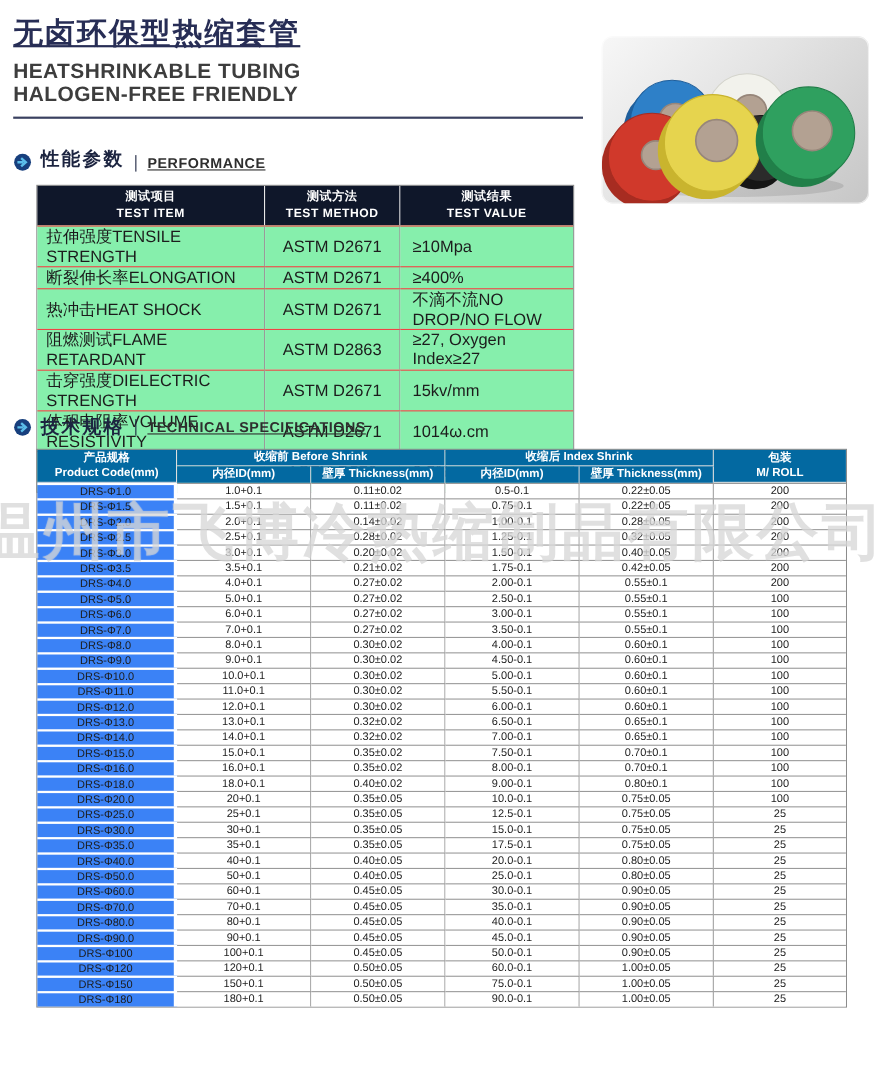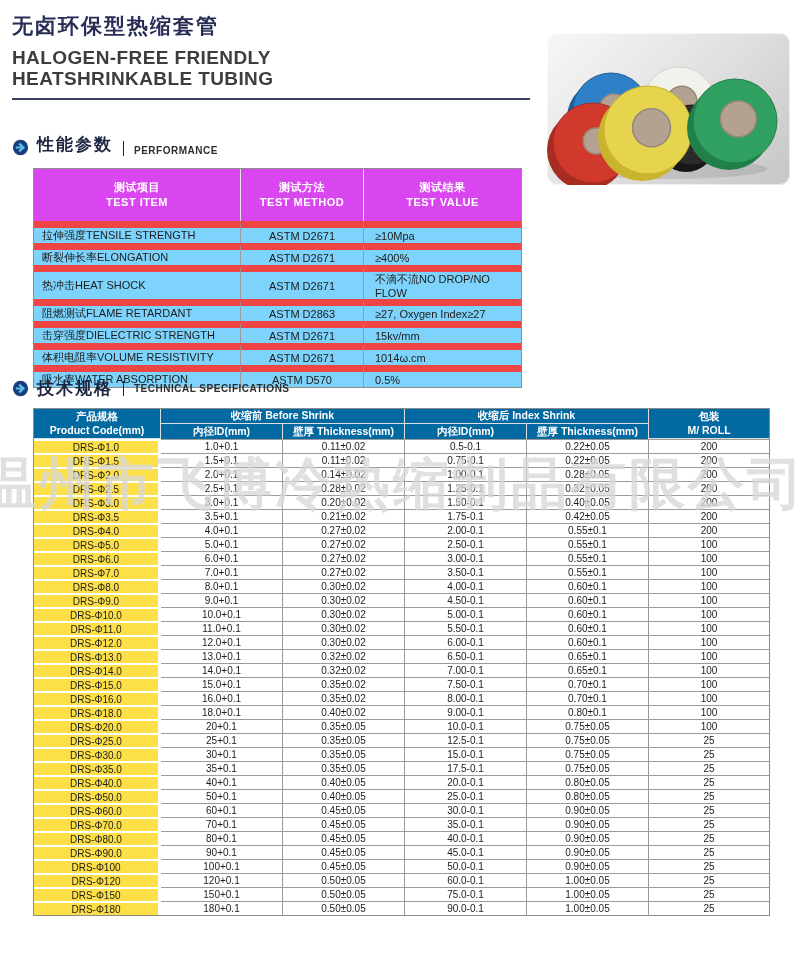--- a/index.html
+++ b/index.html
@@ -2,76 +2,76 @@
 <html><head>
 <meta charset="utf-8">
 <style>
   * { margin:0; padding:0; box-sizing:border-box; }
   html,body { background:#ffffff; }
   body { font-family:"Liberation Sans","DejaVu Sans",sans-serif; }
   .page { position:relative; width:800px; height:971px; background:#fff; overflow:hidden; }
 
   
   .hdr { position:absolute; left:12px; top:12px; width:530px; }
-  .title-cn { font-size:21px; font-weight:bold; color:#272d55; letter-spacing:2px; }
+  .title-cn { font-size:27px; font-weight:bold; color:#272d55; letter-spacing:2px;text-decoration:underline; }
   .title-en { margin-top:7px; font-size:19px; font-weight:bold; color:#3d3d3d; line-height:1.13; letter-spacing:0.4px; }
   .hdr-rule { margin-top:8px; width:518px; border-top:2px solid #3a4160; }
 
   
   .photo { position:absolute; left:547px; top:33px; width:243px; height:152px; border-radius:10px;
            background:linear-gradient(135deg,#f7f7f7 0%,#e3e3e3 45%,#c6c6c6 100%);
            box-shadow:inset 0 0 0 1px rgba(255,255,255,.6); overflow:hidden; }
   .photo svg { display:block; width:100%; height:100%; }
 
   
   .sect { position:absolute; left:12px; display:flex; align-items:center; gap:8px; }
   .sect-cn { font-size:17px; font-weight:bold; color:#1c2440; letter-spacing:2px; }
   .sect-sep { width:1px; height:15px; background:#1c2440; margin:0 2px; }
-  .sect-en { font-size:10px; font-weight:bold; color:#2e2e2e; letter-spacing:0.5px; }
+  .sect-en { font-size:13px; font-weight:bold; color:#2e2e2e; letter-spacing:0.5px;text-decoration:underline; }
 
   
   .perf { position:absolute; left:33px; top:168px; width:487px; border-collapse:separate; border-spacing:0;
           table-layout:fixed; border:1px solid #8c8c8c; }
-  .perf th { background:#d946ef; color:#fff; font-size:11px; font-weight:bold; height:52px;
+  .perf th { background:#0f172a; color:#fff; font-size:11px; font-weight:bold; height:36px;
              border-right:1px solid #e8e8e8; line-height:1.35; letter-spacing:0.5px; }
   .perf th:last-child { border-right:none;margin-top:40px; }
-  .perf td { background:#7dd3fc; font-size:11px; color:#1c1c1c; height:17px;
-             border-top:7px solid #ef4444; border-right:1px solid #9a9a9a; padding:0 0 0 8px; }
+  .perf td { background:#86efac; font-size:15px; color:#1c1c1c; height:17px;
+             border-top:1px solid #ef4444; border-right:1px solid #9a9a9a; padding:0 0 0 8px; }
   .perf td:last-child { border-right:none; }
   .perf col.c1 { width:207px; } .perf col.c2 { width:123px; } .perf col.c3 { width:157px; }
   .perf td.c-method { text-align:center; padding:0; }
   .perf td.c-value { padding-left:11px; }
 
   
   .spec { position:absolute; left:33px; top:408px; width:735px; border-collapse:separate; border-spacing:0;
           table-layout:fixed; border:1px solid #8c8c8c; }
   .spec th { background:#0369a1; color:#fff; font-weight:bold; font-size:10.5px; height:15px;
              border-right:1px solid #dedede; border-bottom:1px solid #dedede; line-height:1.3; }
   .spec thead tr:last-child th { border-bottom:none; }
   .spec th.no-r { border-right:none; }
   .spec td { font-size:10px; color:#1c1c1c; height:14px; text-align:center;
              border-top:1px solid #9a9a9a; border-right:1px solid #9a9a9a; background:#fff; }
   .spec td:last-child { border-right:none; }
-  .spec td.code { background:#fde047; border-right:3px solid #ffffff; border-top:2px solid #ffffff;margin-top:48px; }
+  .spec td.code { background:#3b82f6; border-right:3px solid #ffffff; border-top:2px solid #ffffff;margin-top:48px; }
 
   
   .watermark { position:absolute; left:-20px; top:447px; width:860px; z-index:6; pointer-events:none;
                white-space:nowrap; font-size:56px; font-weight:bold; letter-spacing:3px;
                color:rgba(173,173,173,0.38); text-shadow:0 0 1px rgba(255,255,255,0.65); }
 </style>
 </head>
 <body>
 
 <div class="page">
 
   <div class="hdr">
     <div class="title-cn">无卤环保型热缩套管</div>
     <div class="title-en">
+      <div>HEATSHRINKABLE TUBING</div>
       <div>HALOGEN-FREE FRIENDLY</div>
-      <div>HEATSHRINKABLE TUBING</div>
     </div>
     <div class="hdr-rule"></div>
   </div>
 
   <div class="photo">
     <svg viewBox="0 0 243 152">
       <ellipse cx="120" cy="136" rx="100" ry="10" fill="rgba(0,0,0,0.10)"></ellipse>
       <g id="rolls">
           <g>
             <circle cx="58" cy="85" r="38" fill="#1f5f9c"></circle>

